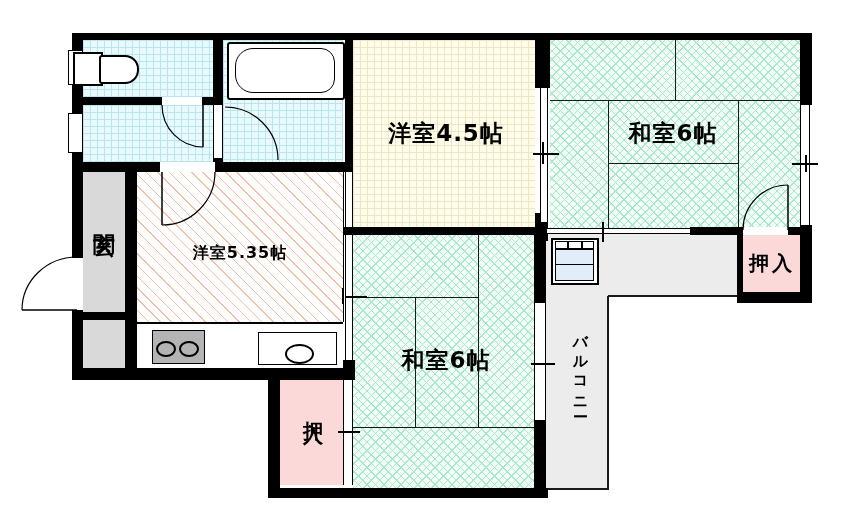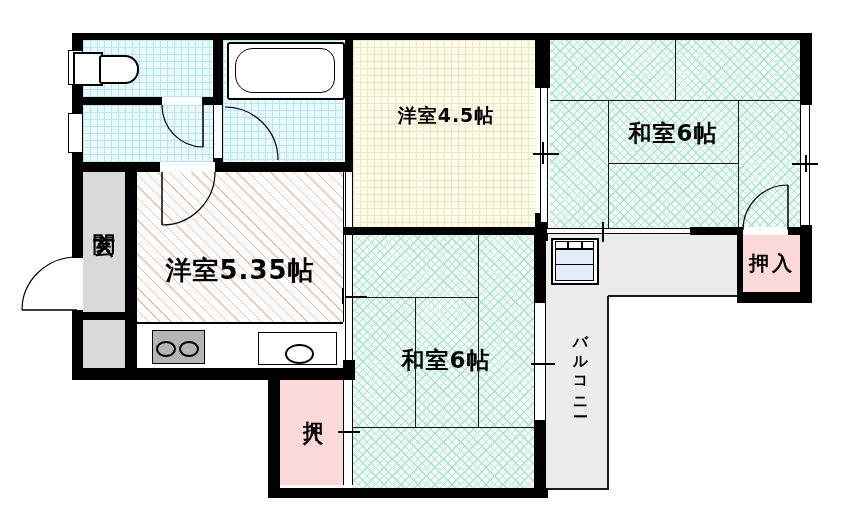--- a/index.html
+++ b/index.html
@@ -154,22 +154,22 @@
   <div class="abs tick" style="left:345px;top:296px;width:22px;height:2px"></div>
   <div class="abs tick" style="left:342px;top:288px;width:2px;height:16px"></div>
   <div class="abs tick" style="left:533px;top:153px;width:26px;height:2px"></div>
   <div class="abs tick" style="left:542px;top:142px;width:2px;height:22px"></div>
   <div class="abs tick" style="left:792px;top:163px;width:26px;height:2px"></div>
   <div class="abs tick" style="left:805px;top:155px;width:2px;height:17px"></div>
   <div class="abs tick" style="left:531px;top:363px;width:24px;height:2px"></div>
   <div class="abs tick" style="left:338px;top:431px;width:22px;height:2px"></div>
   <div class="abs tick" style="left:602px;top:222px;width:2px;height:20px"></div>
 
-  <div class="lbl" style="left:446px;top:116px;font-size:19px">洋室4.5帖</div>
+  <div class="lbl" style="left:446px;top:133px;font-size:23px">洋室4.5帖</div>
   <div class="lbl" style="left:673px;top:133px;font-size:23px">和室6帖</div>
   <div class="lbl" style="left:446px;top:360px;font-size:23px">和室6帖</div>
-  <div class="lbl" style="left:240px;top:270px;font-size:26px">洋室5.35帖</div>
+  <div class="lbl" style="left:240px;top:253px;font-size:16px">洋室5.35帖</div>
   <div class="lbl" style="left:772px;top:263px;font-size:20px;letter-spacing:3px">押入</div>
   <div class="vlbl" style="left:314px;top:405px;font-size:20px;letter-spacing:2px">押入</div>
   <div class="vlbl" style="left:104px;top:215px;font-size:22px;letter-spacing:2px">玄関</div>
   <div class="vlbl" style="left:580px;top:324px;font-size:15px;letter-spacing:4px">バルコニー</div>
 
 </div>
 
 </body></html>

